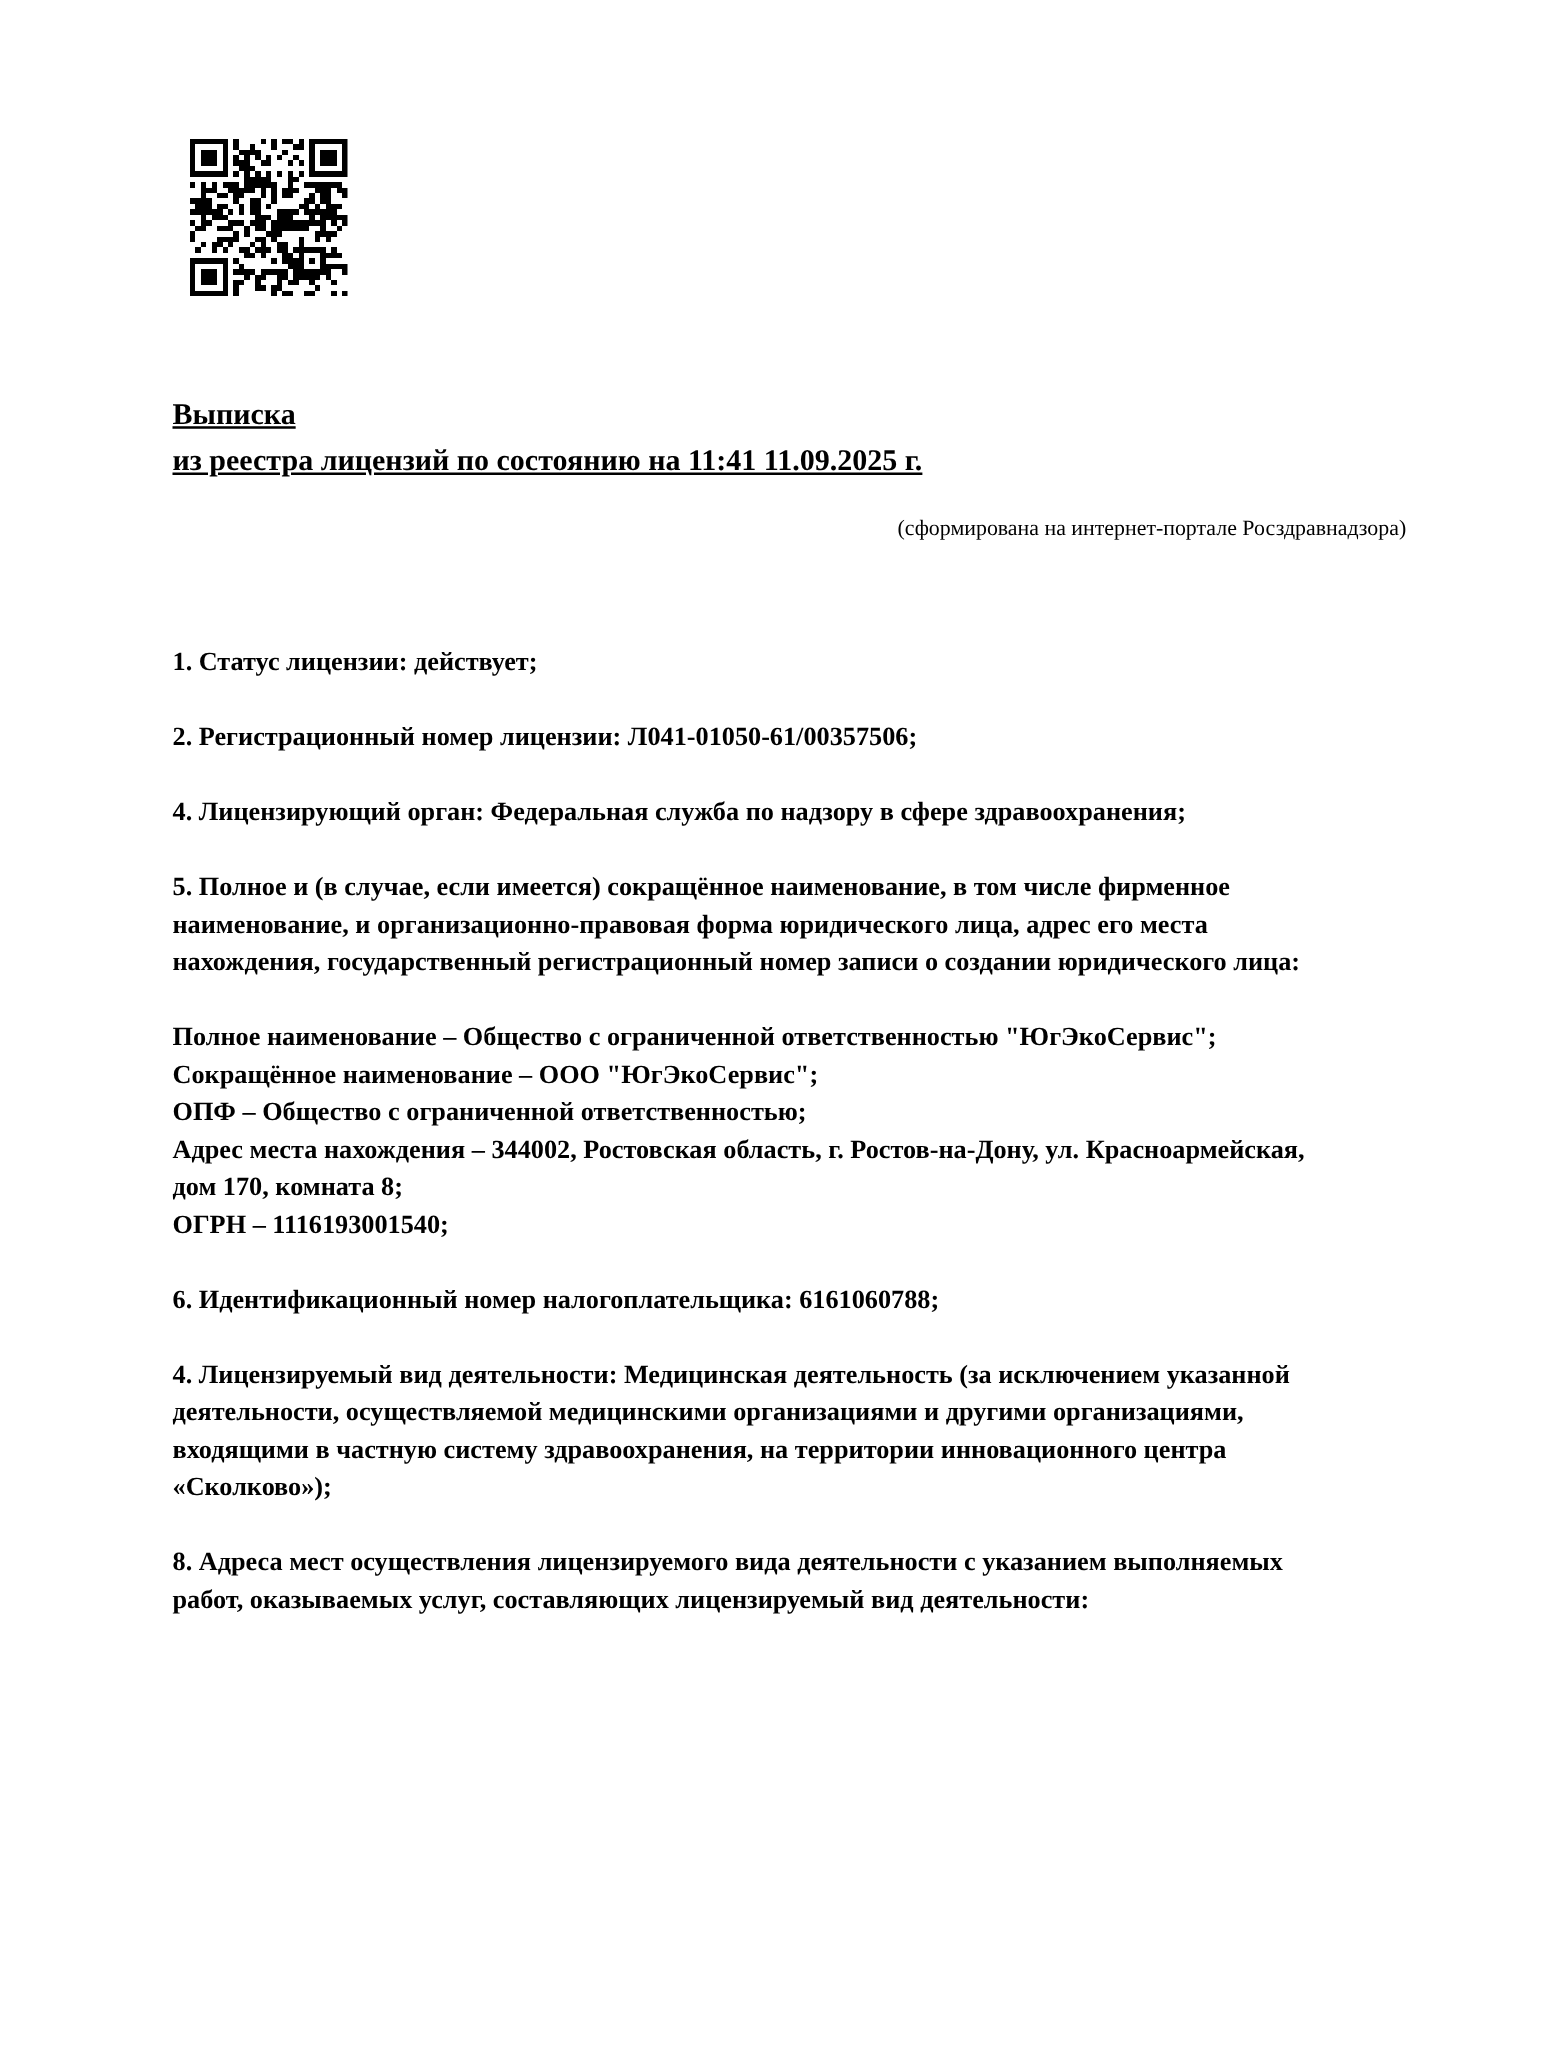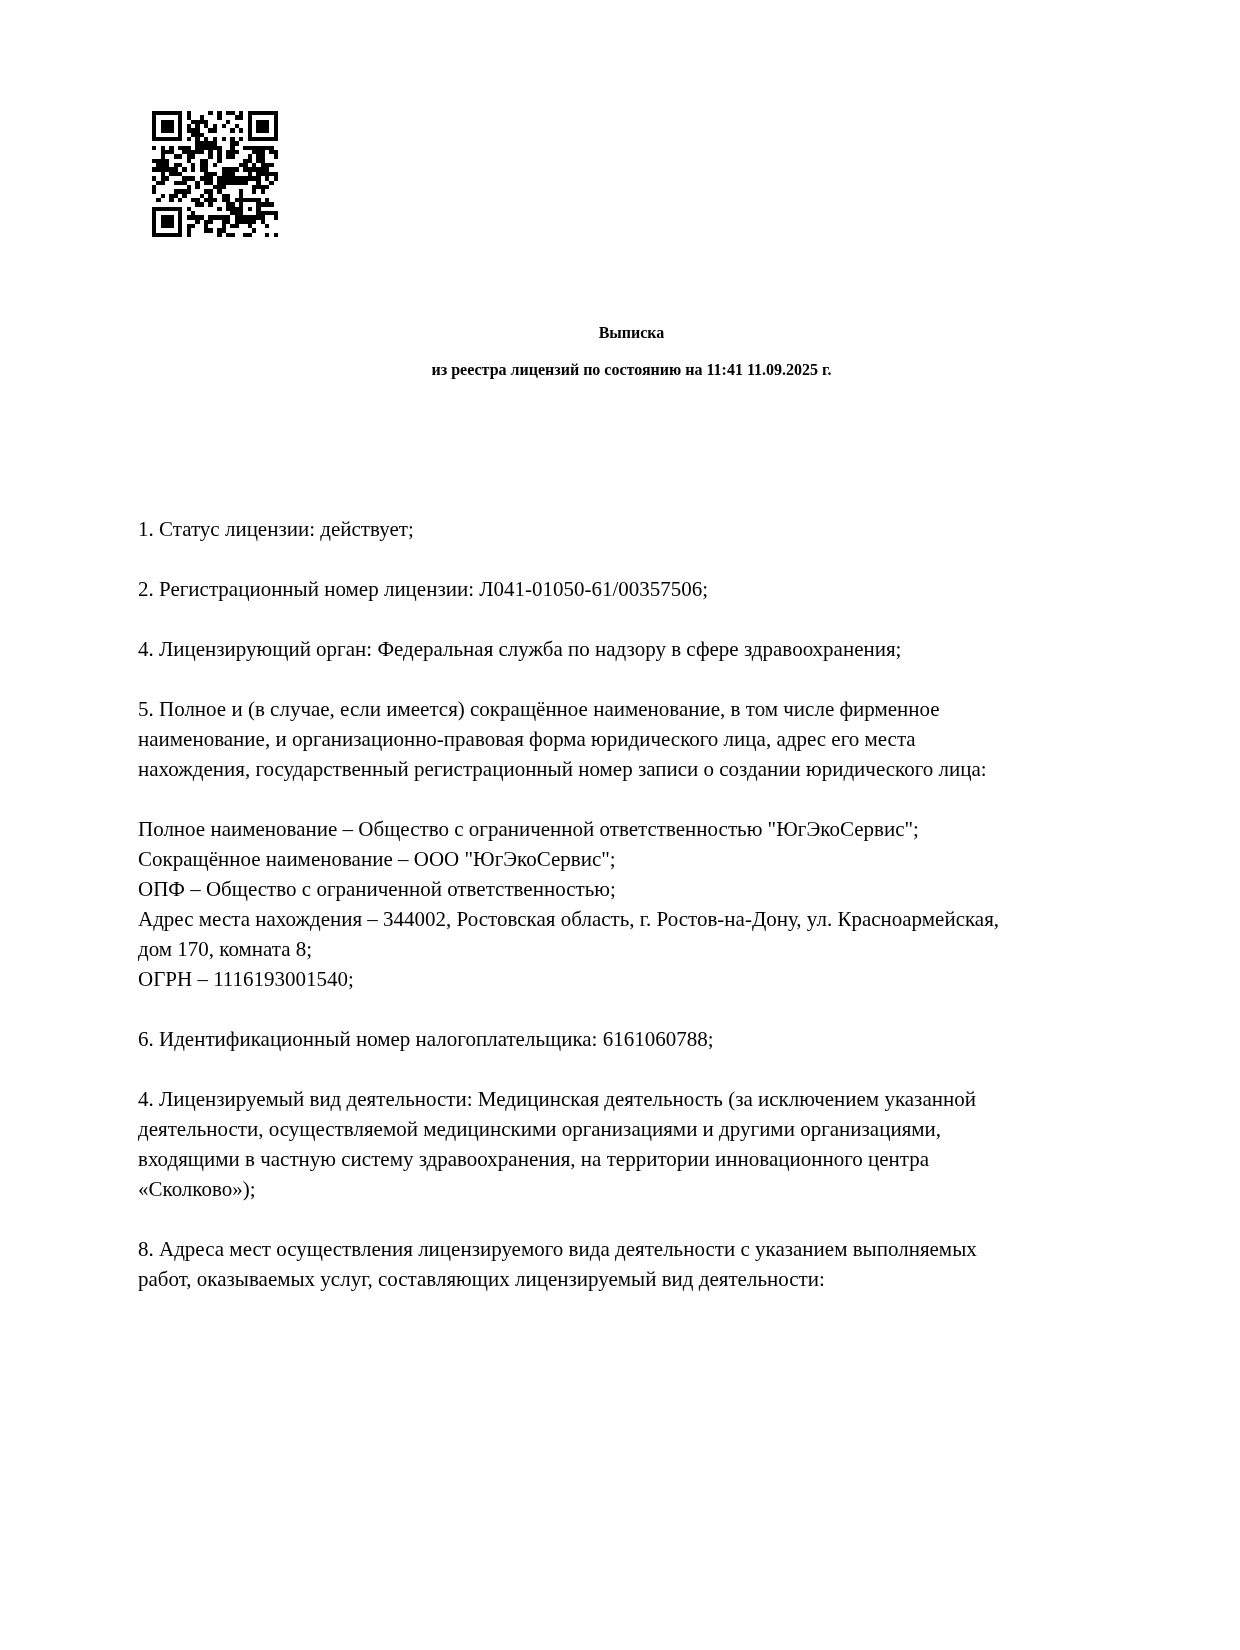--- a/index.html
+++ b/index.html
@@ -18,24 +18,25 @@
     top: 111px;
     width: 126px;
     height: 126px;
   }
   .qr svg { width: 100%; height: 100%; display: block; fill: #000; }
   .doc-title {
     position: absolute;
     left: 138px;
     top: 314px;
     width: 987px;
-    text-align: center;
+    text-align: left;
     font-weight: bold;
-    font-size: 16px;
+    font-size: 24px;
     line-height: 37px;
+    text-decoration: underline;
   }
   .doc-note {
     position: absolute;
     left: 138px;
     top: 411px;
     width: 987px;
     text-align: right;
     font-size: 17.5px;
     line-height: 22px;
   }
@@ -44,20 +45,21 @@
     left: 138px;
     top: 514px;
     width: 1002px;
     font-size: 21px;
     line-height: 30px;
     text-align: left;
   }
   .para {
     white-space: pre-line;
     margin: 0 0 30px 0;
+    font-weight: bold;
   }
 </style>
 </head>
 <body>
 
 <div class="sheet">
 
   <div class="qr">
     <svg id="qr-svg" viewBox="0 0 29 29" shape-rendering="crispEdges" aria-hidden="true">
         <rect x="0" y="0" width="1" height="1"></rect>
@@ -482,20 +484,21 @@
         <rect x="26" y="28" width="1" height="1"></rect>
         <rect x="28" y="28" width="1" height="1"></rect>
       </svg>
   </div>
 
   <div class="doc-title">
     <div>Выписка</div>
     <div>из реестра лицензий по состоянию на 11:41 11.09.2025 г.</div>
   </div>
 
+  <div class="doc-note">(сформирована на интернет-портале Росздравнадзора)</div>
 
   <div class="doc-body">
     <div class="para">1. Статус лицензии: действует;</div>
     <div class="para">2. Регистрационный номер лицензии: Л041-01050-61/00357506;</div>
     <div class="para">4. Лицензирующий орган: Федеральная служба по надзору в сфере здравоохранения;</div>
     <div class="para">5. Полное и (в случае, если имеется) сокращённое наименование, в том числе фирменное
 наименование, и организационно-правовая форма юридического лица, адрес его места
 нахождения, государственный регистрационный номер записи о создании юридического лица:</div>
     <div class="para">Полное наименование – Общество с ограниченной ответственностью "ЮгЭкоСервис";
 Сокращённое наименование – ООО "ЮгЭкоСервис";

